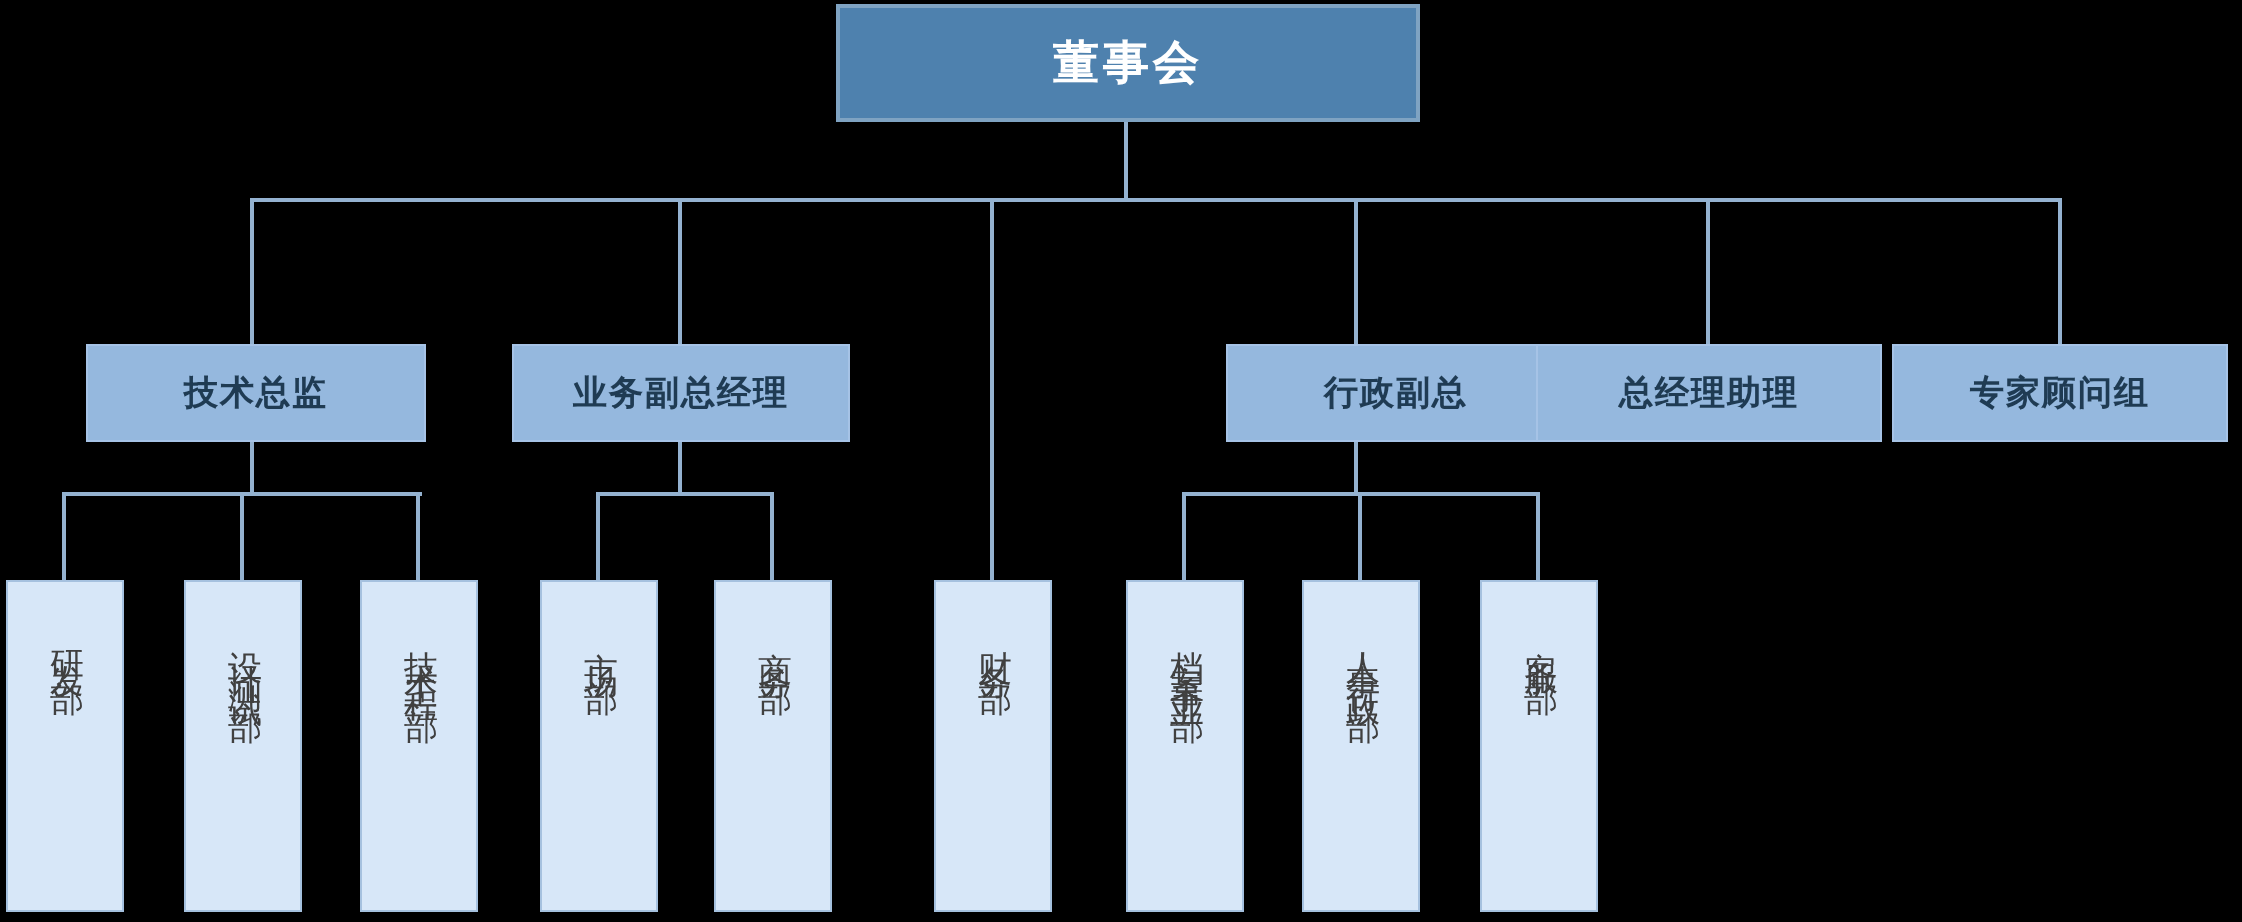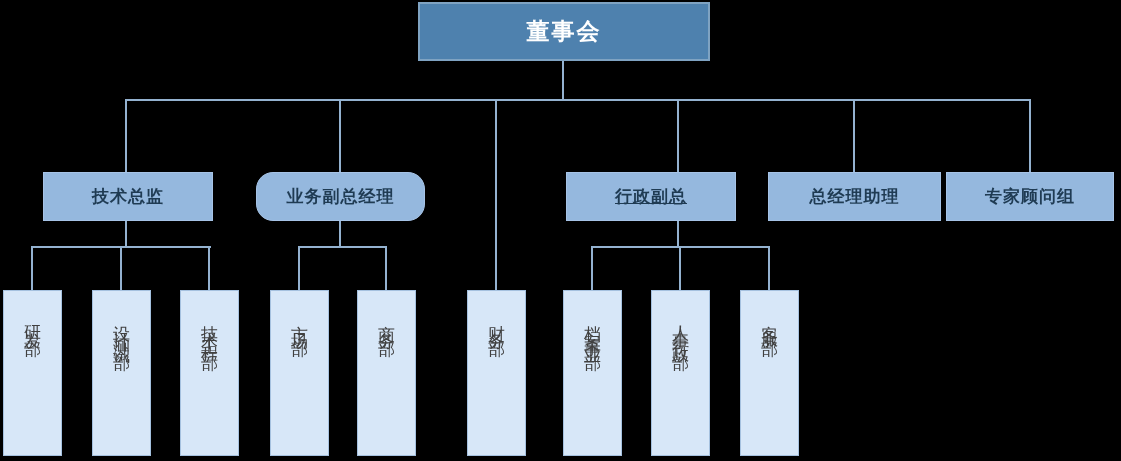--- a/index.html
+++ b/index.html
@@ -76,24 +76,24 @@
   <div class="line" style="left:679px; top:248px; width:2px;   height:42px;"></div>
   <div class="line" style="left:768px; top:248px; width:2px;   height:42px;"></div>
 
   <div class="node root-node" style="left:418px; width:292px;">
     <span>董事会</span>
   </div>
 
   <div class="node l2" style="left:43px;  width:170px;">
     <span>技术总监</span>
   </div>
-  <div class="node l2" style="left:256px; width:169px;border-radius:17px;">
+  <div class="node l2" style="left:256px; width:169px;">
     <span>业务副总经理</span>
   </div>
-  <div class="node l2" style="left:566px; width:170px;text-decoration:underline;">
+  <div class="node l2" style="left:613px; width:170px;">
     <span>行政副总</span>
   </div>
   <div class="node l2" style="left:768px; width:173px;justify-content:center;">
     <span>总经理助理</span>
   </div>
   <div class="node l2" style="left:946px; width:168px;justify-content:center;">
     <span>专家顾问组</span>
   </div>
 
   <div class="node l3" style="left:3px;">

